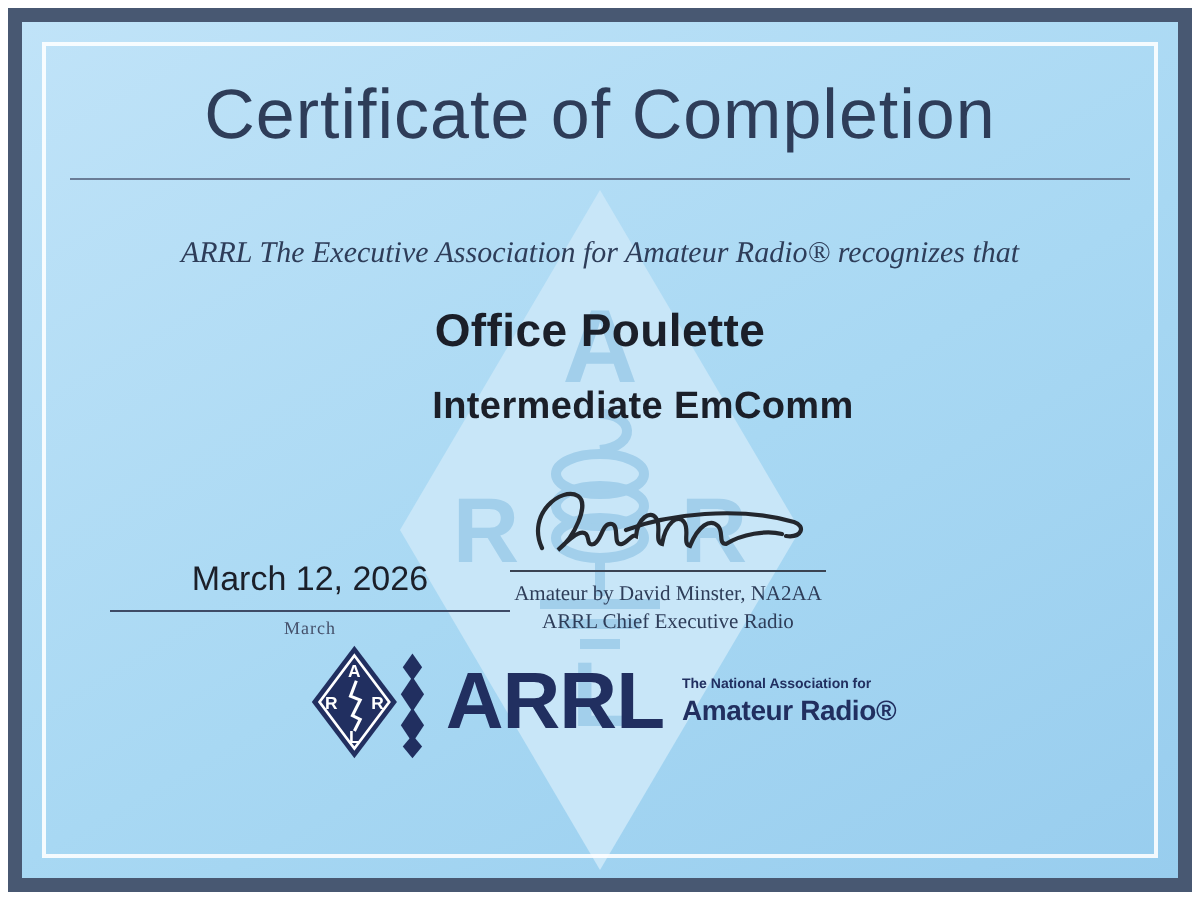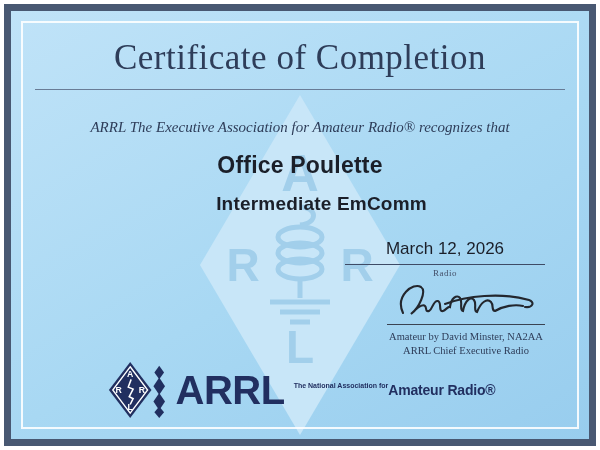--- a/index.html
+++ b/index.html
@@ -35,39 +35,39 @@
     z-index:0;
   }
   .wm-diamond{fill:var(--watermark-diamond);}
   .wm-glyph-stroke{stroke:var(--watermark-glyph);stroke-width:5;fill:none;}
   .wm-letter{fill:var(--watermark-glyph);font-family:"Liberation Sans",sans-serif;font-weight:bold;text-anchor:middle;}
   .content{
     position:relative;z-index:2;height:100%;
     display:flex;flex-direction:column;align-items:center;
   }
   .title{
-    margin-top:28px;font-family:Liberation Serif, serif;
+    margin-top:28px;font-family:Liberation Sans, sans-serif;
     font-size:35px;color:var(--title-navy);letter-spacing:0.5px;line-height:1.1;
   }
   .rule{width:530px;height:0;border-bottom:1.5px solid var(--rule-color);margin-top:11px;opacity:0.85;}
   .line-italic{
     font-family:"Liberation Serif",serif;font-style:italic;
     font-size:15px;color:var(--title-navy);
   }
   .recognition{margin-top:29px;}
   .recipient{
     margin-top:16px;font-size:23px;font-weight:bold;color:var(--text-dark);letter-spacing:0.2px;
   }
   .requirement{margin-top:16px;}
   .course{
     margin-top:14px;font-size:19px;font-weight:bold;color:var(--text-dark);letter-spacing:0.2px;margin-left:43px;
   }
   .sign-row{
     width:100%;box-sizing:border-box;display:flex;justify-content:flex-start;
-    align-items:flex-end;padding:0 44px;margin-top:24px;flex-direction:column;
+    align-items:flex-end;padding:0 44px;margin-top:24px;
   }
   .date-block{width:200px;text-align:center;}
   .date-value{
     font-size:17px;color:var(--text-dark);padding-bottom:5px;
     border-bottom:1.5px solid #3e4b66;
   }
   .date-label{
     margin-top:3px;font-family:"Liberation Serif",serif;font-size:9px;
     color:#44506a;letter-spacing:0.5px;
   }
@@ -80,21 +80,21 @@
   }
   .footer-logo{display:flex;align-items:center;margin-top:2px;gap:9px;}
   .emblem{display:block;}
   .emblem-navy{fill:var(--logo-navy);}
   .emblem-outline{fill:none;stroke:#ffffff;stroke-width:1.4;}
   .emblem-letter{fill:#ffffff;font-family:"Liberation Sans",sans-serif;font-weight:bold;font-size:9px;text-anchor:middle;}
   .emblem-bolt{fill:none;stroke:#ffffff;stroke-width:1.6;stroke-linejoin:miter;}
   .arrl-word{
     font-size:40px;font-weight:bold;color:var(--logo-navy);letter-spacing:-0.5px;line-height:1;
   }
-  .tagline{display:flex;align-items:flex-start;line-height:1.15;padding-top:2px;}
+  .tagline{display:flex;flex-direction:column;align-items:flex-start;line-height:1.15;padding-top:2px;}
   .tagline-top{font-size:7px;font-weight:bold;color:var(--logo-navy);}
   .tagline-bottom{font-size:14px;font-weight:bold;color:var(--logo-navy);letter-spacing:-0.2px;}
   .signature-path{stroke:var(--signature-ink);stroke-width:2.1;fill:none;stroke-linecap:round;}
 </style>
 </head>
 <body>
 
 <div class="frame">
 
   <div class="inner-line"></div>
@@ -125,21 +125,21 @@
 
     <div class="recipient">Office Poulette</div>
 
 
     <div class="course">Intermediate EmComm</div>
 
     <div class="sign-row">
 
       <div class="date-block">
         <div class="date-value">March 12, 2026</div>
-        <div class="date-label">Radio</div>
+        <div class="date-label">March</div>
       </div>
 
       <div class="sig-block">
         <div class="sig-line">
           <svg class="sig-scribble" width="150" height="46" viewBox="0 0 150 46" aria-hidden="true">
             <path class="signature-path" d="M12,35 C4,18 22,4 30,9 C36,13 28,30 20,36 C28,28 32,26 34,28 C36,30 34,34 38,33 C42,31 42,22 47,23 C51,24 47,34 52,33 C55,32 57,28 59,29 C60,20 66,16 69,20 C72,24 68,32 72,33 C74,22 80,18 83,22 C86,26 82,33 86,34 C90,24 96,20 100,24 C103,27 100,33 104,33 C112,28 124,26 132,28"></path>
             <path class="signature-path" d="M54,26 C75,18 110,14 138,22 C144,24 142,30 134,29"></path>
           </svg>
         </div>
         <div class="sig-text">

